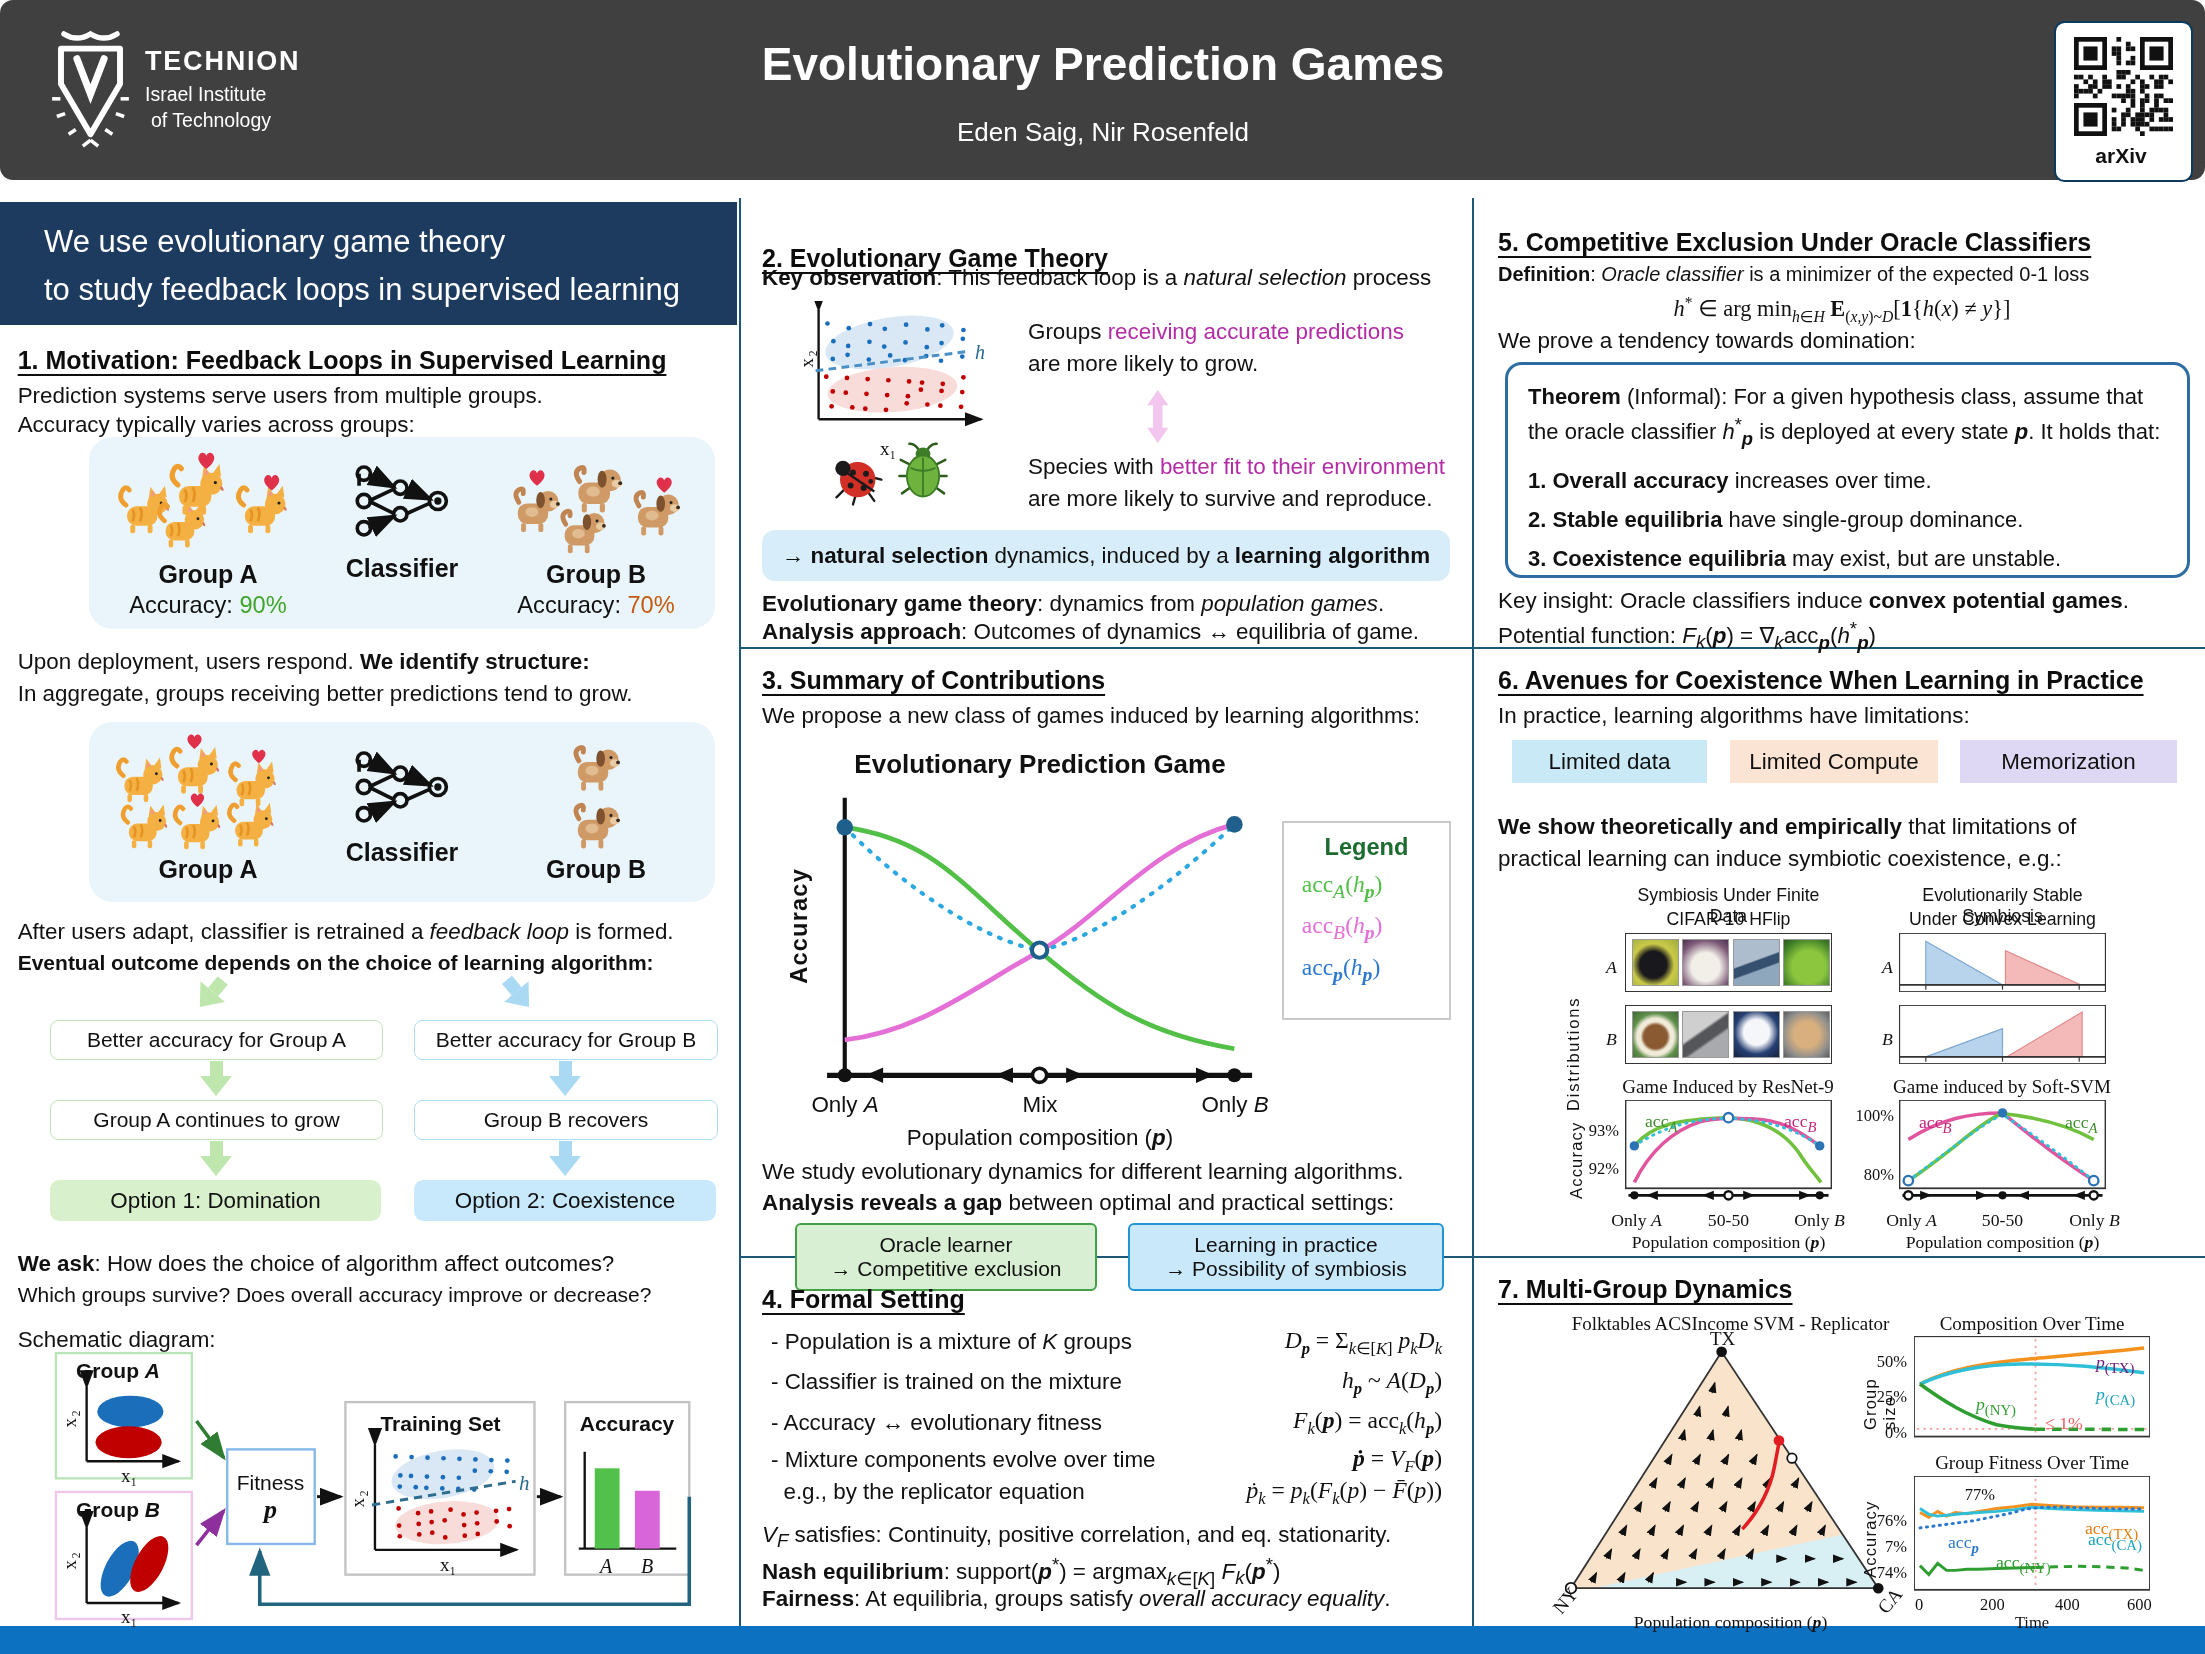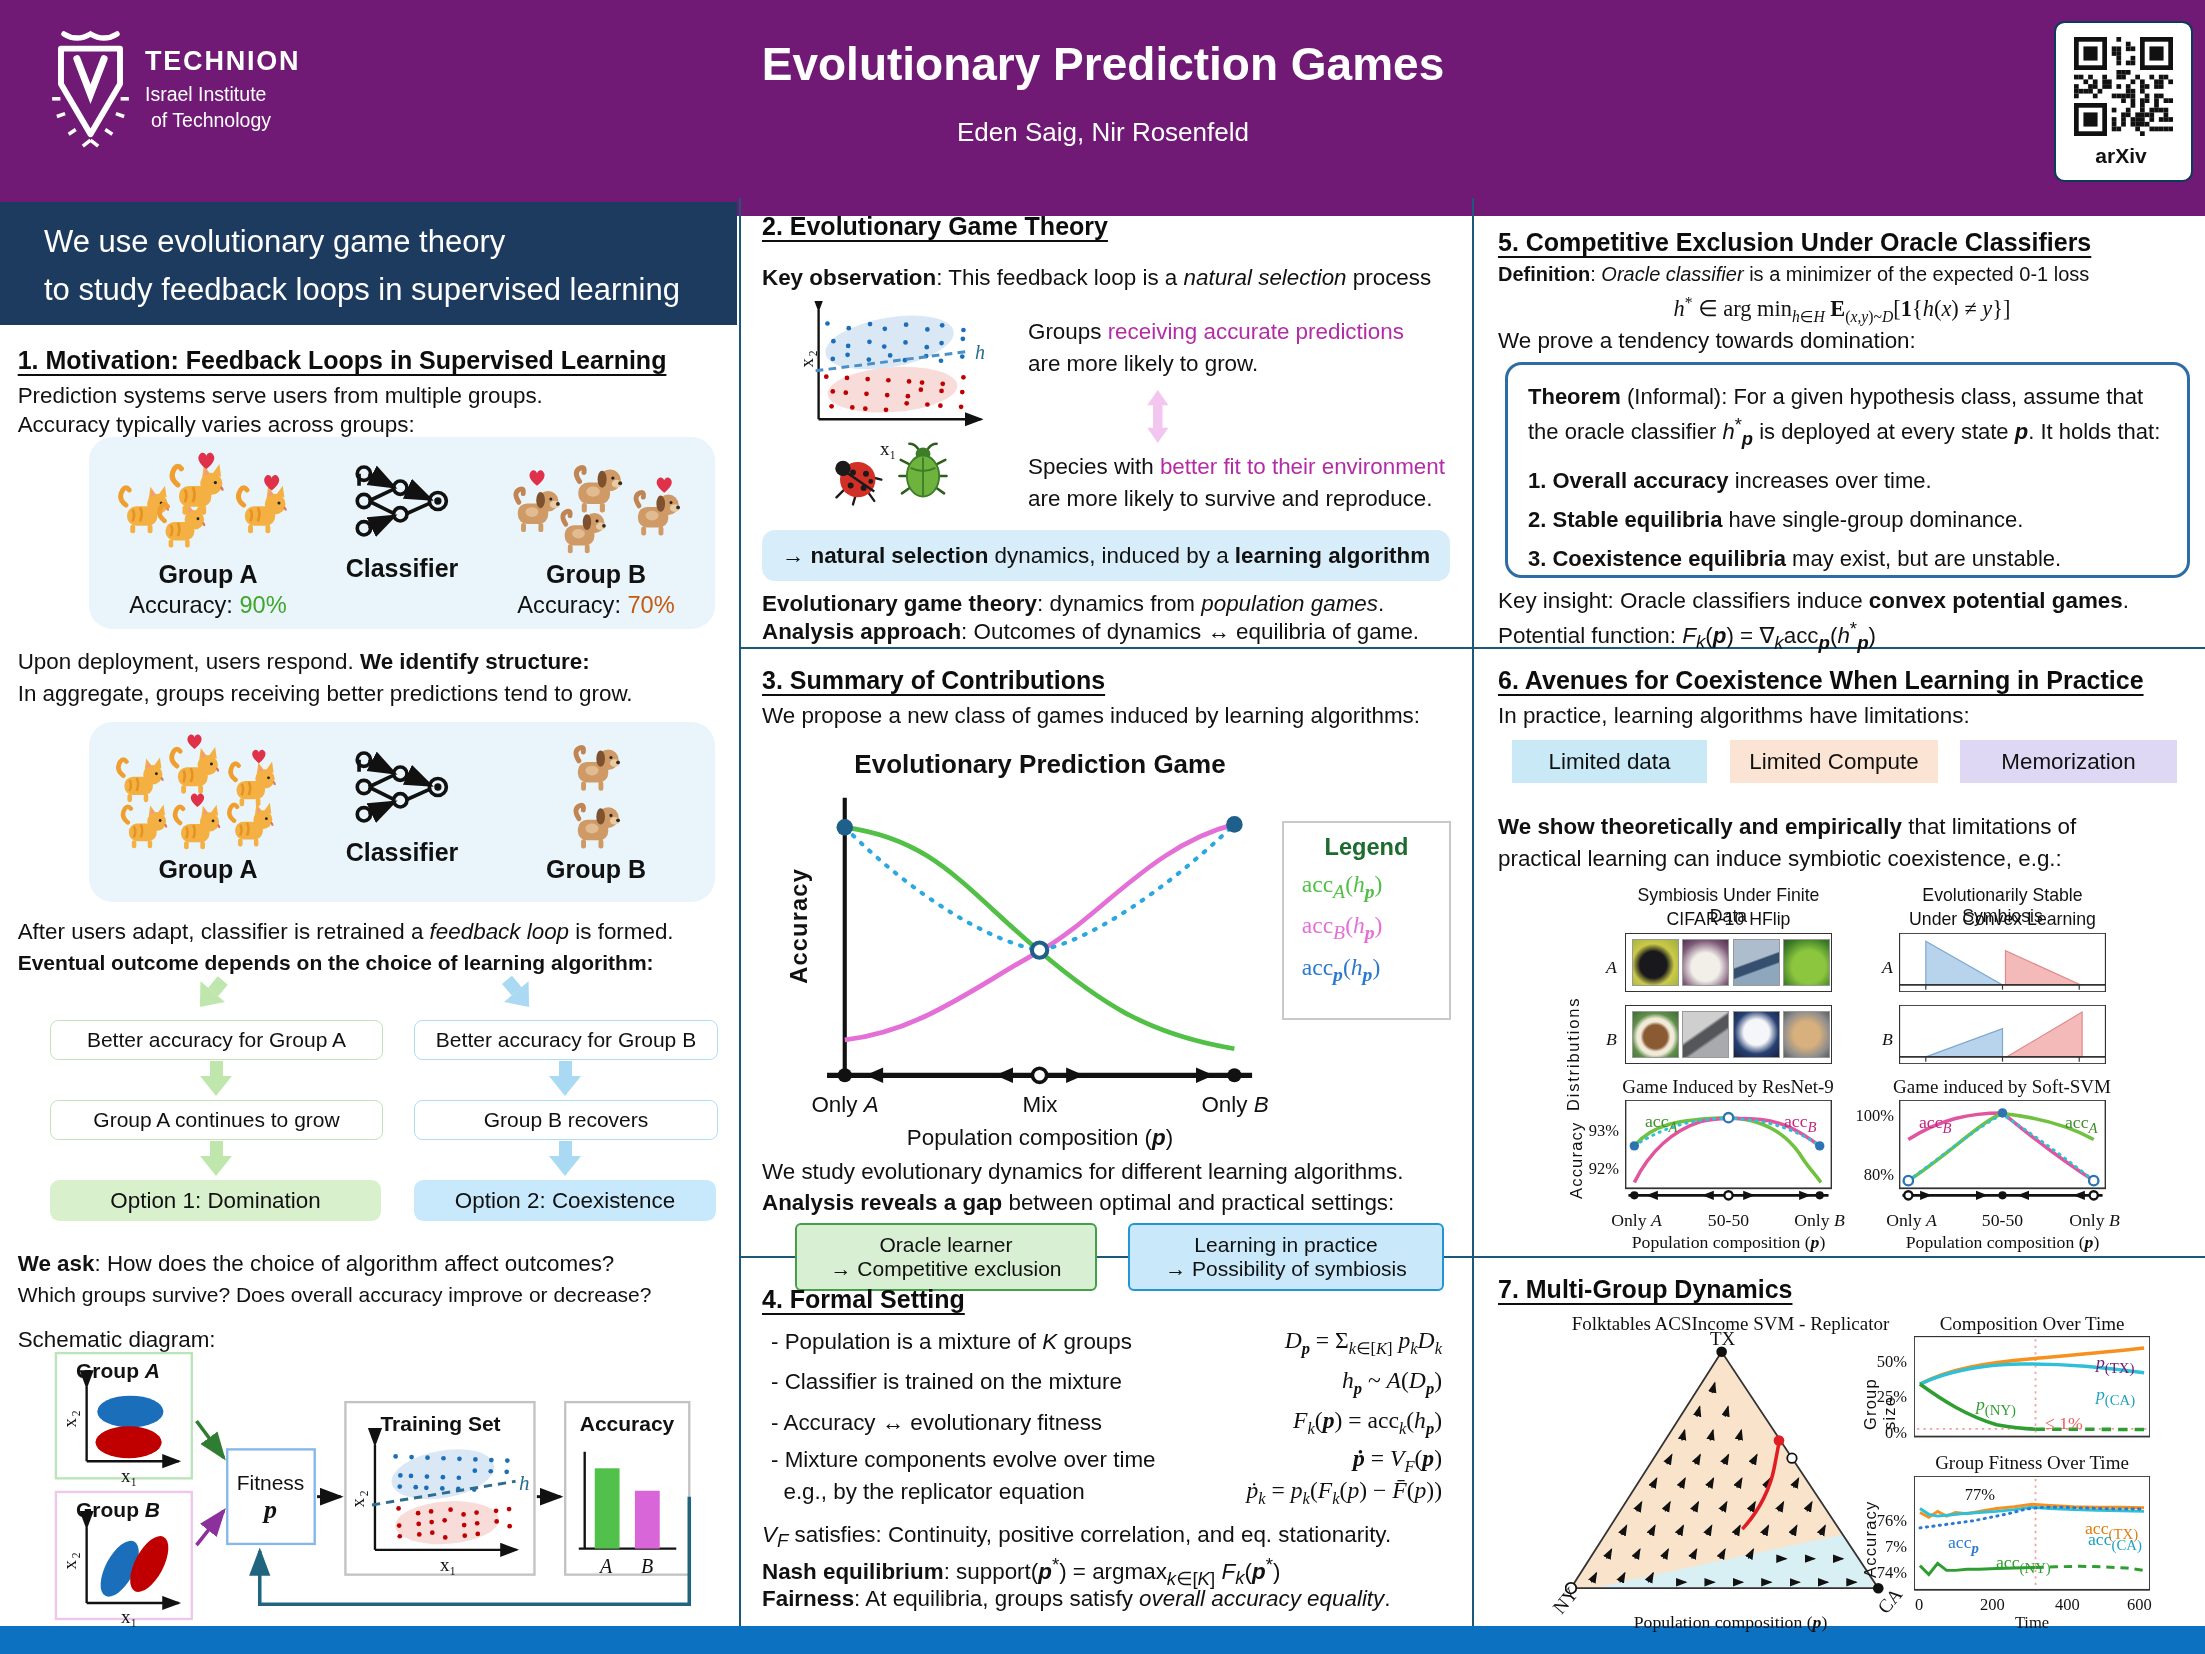--- a/index.html
+++ b/index.html
@@ -132,21 +132,21 @@
           <path d="M42,14 q-6,-8 -14,-8 M58,14 q6,-8 14,-8" fill="none"></path>
         </g>
         <ellipse cx="50" cy="22" rx="12" ry="10" fill="#3e7d28"></ellipse>
         <ellipse cx="50" cy="58" rx="26" ry="33" fill="#6fb33f" stroke="#3e7d28" stroke-width="3"></ellipse>
         <line x1="50" y1="28" x2="50" y2="90" stroke="#3e7d28" stroke-width="3"></line>
         <path d="M30,45 q20,10 40,0" stroke="#3e7d28" stroke-width="3" fill="none"></path>
       </symbol>
     </defs>
   </svg>
 
-  <div class="abs" style="left:0;top:0;width:2205px;height:216px;background:#701a75;">
+  <div class="abs" style="left:0;top:0;width:2205px;height:180px;background:#404040;border-radius:13px;">
     <svg class="abs" style="left:46px;top:28px;" width="89" height="121" viewBox="0 0 150 205">
       <path d="M30,10 q22,14 45,0 q23,14 45,0" fill="none" stroke="#fff" stroke-width="9" stroke-linecap="round"></path>
       <path d="M25,35 h100 v60 l-50,85 l-50,-85 Z" fill="none" stroke="#fff" stroke-width="10" stroke-linejoin="round"></path>
       <path d="M52,52 l23,60 l23,-60" fill="none" stroke="#fff" stroke-width="12" stroke-linecap="round"></path>
       <g stroke="#fff" stroke-width="6">
         <line x1="10" y1="120" x2="24" y2="120"></line>
           <line x1="126" y1="120" x2="140" y2="120"></line>
         <line x1="18" y1="150" x2="32" y2="145"></line>
           <line x1="118" y1="145" x2="132" y2="150"></line>
         <line x1="38" y1="180" x2="50" y2="172"></line>
@@ -506,21 +506,21 @@
   <div class="abs fm vlab" style="left:59px;top:1551px;font-size:19px;">x₂</div>
   <div class="abs ctr" style="left:227px;top:1471px;width:87px;font-size:21px;"><span>Fitness</span><br><span class="fm" style="font-size:26px;"><b><i>p</i></b></span></div>
   <div class="abs ctr b" style="left:346px;top:1412px;width:189px;font-size:21px;">Training Set</div>
   <div class="abs fm i" style="left:519px;top:1471px;font-size:21px;color:#2a6b8f;">h</div>
   <div class="abs fm" style="left:440px;top:1554px;font-size:19px;">x₁</div>
   <div class="abs fm vlab" style="left:347px;top:1489px;font-size:19px;">x₂</div>
   <div class="abs ctr b" style="left:565px;top:1412px;width:124px;font-size:21px;">Accuracy</div>
   <div class="abs fm i" style="left:600px;top:1555px;font-size:20px;">A</div>
   <div class="abs fm i" style="left:641px;top:1555px;font-size:20px;">B</div>
 
-  <div class="abs stitle" style="left:762px;top:212px;">2. Evolutionary Game Theory</div>
+  <div class="abs stitle" style="left:762px;top:244px;">2. Evolutionary Game Theory</div>
   <div class="abs txt" style="left:762px;top:265px;"><span class="b">Key observation</span><span>: This feedback loop is a </span><span class="i">natural selection</span><span> process</span></div>
 
   <svg class="abs" id="sc2" style="left:792px;top:301px;" width="201" height="139" viewBox="0 0 340 235">
     <ellipse cx="165" cy="70" rx="110" ry="42" fill="#aecdeb" opacity="0.45" transform="rotate(-10 165 70)"></ellipse>
     <ellipse cx="170" cy="150" rx="110" ry="38" fill="#f2b9b3" opacity="0.5" transform="rotate(-4 170 150)"></ellipse>
     <g id="sc2B">
         <circle cx="60" cy="38" r="4" fill="#1b6fba"></circle>
         <circle cx="96" cy="46" r="4" fill="#1b6fba"></circle>
         <circle cx="132" cy="39" r="4" fill="#1b6fba"></circle>
         <circle cx="157" cy="47" r="4" fill="#1b6fba"></circle>

